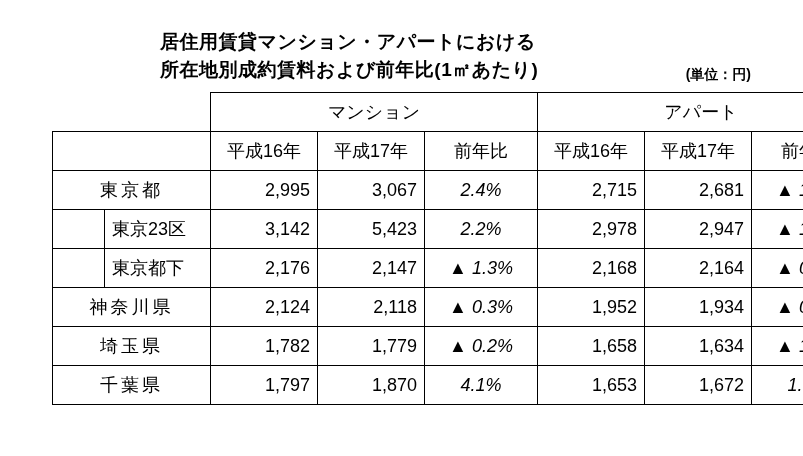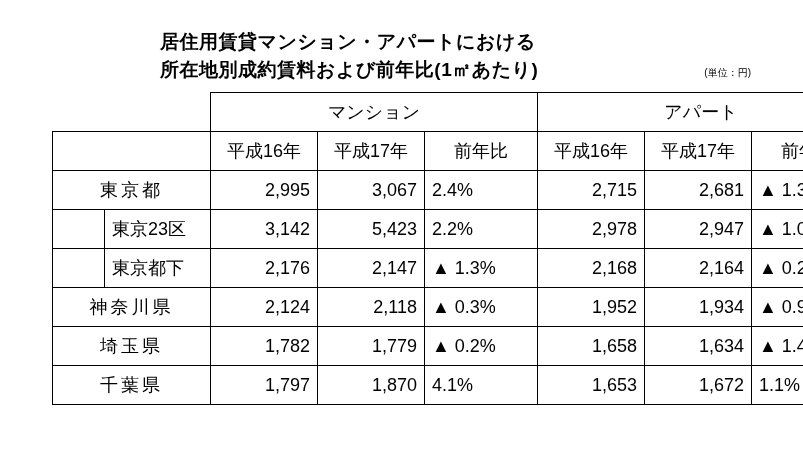--- a/index.html
+++ b/index.html
@@ -28,22 +28,22 @@
     line-height: 1.45;
     letter-spacing: 0.5px;
   }
   .title-line {
     white-space: nowrap;
   }
   .unit-note {
     position: absolute;
     right: 52px;
     top: 66px;
-    font-size: 10px;
-    font-weight: normal;
+    font-size: 14px;
+    font-weight: bold;
     white-space: nowrap;
   }
   table.rent-table {
     position: absolute;
     left: 52px;
     top: 92px;
     border-collapse: collapse;
     table-layout: fixed;
     width: 699px;
   }
@@ -71,22 +71,23 @@
   .sub-head {
     text-align: center;
     font-size: 17px;
   }
   .num {
     text-align: right;
     font-size: 19px;
     margin-left: 41px;
   }
   .yoy {
-    text-align: left;
+    text-align: center;
     font-size: 19px;
+    font-style: italic;
   }
   .region-wide {
     text-align: center;
     font-size: 18px;
     letter-spacing: 3px;
     margin-left: 12px;
   }
   .region-sub {
     text-align: left;
     font-size: 16px;

